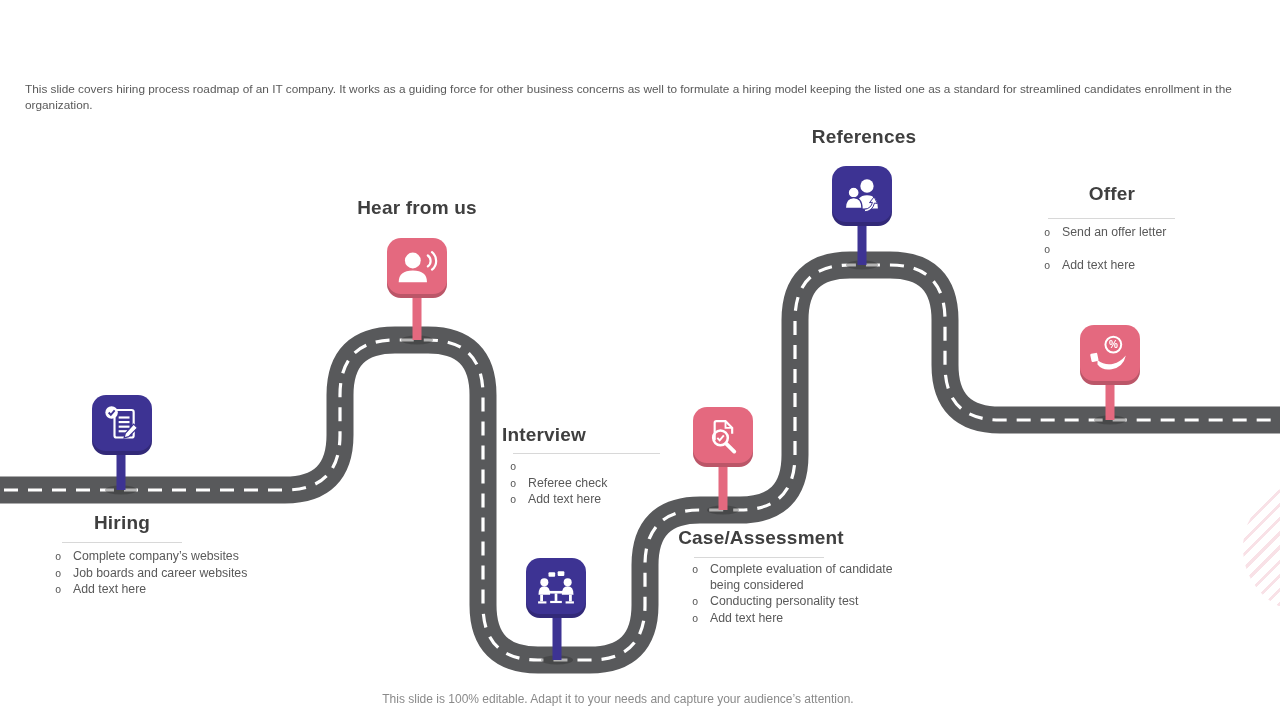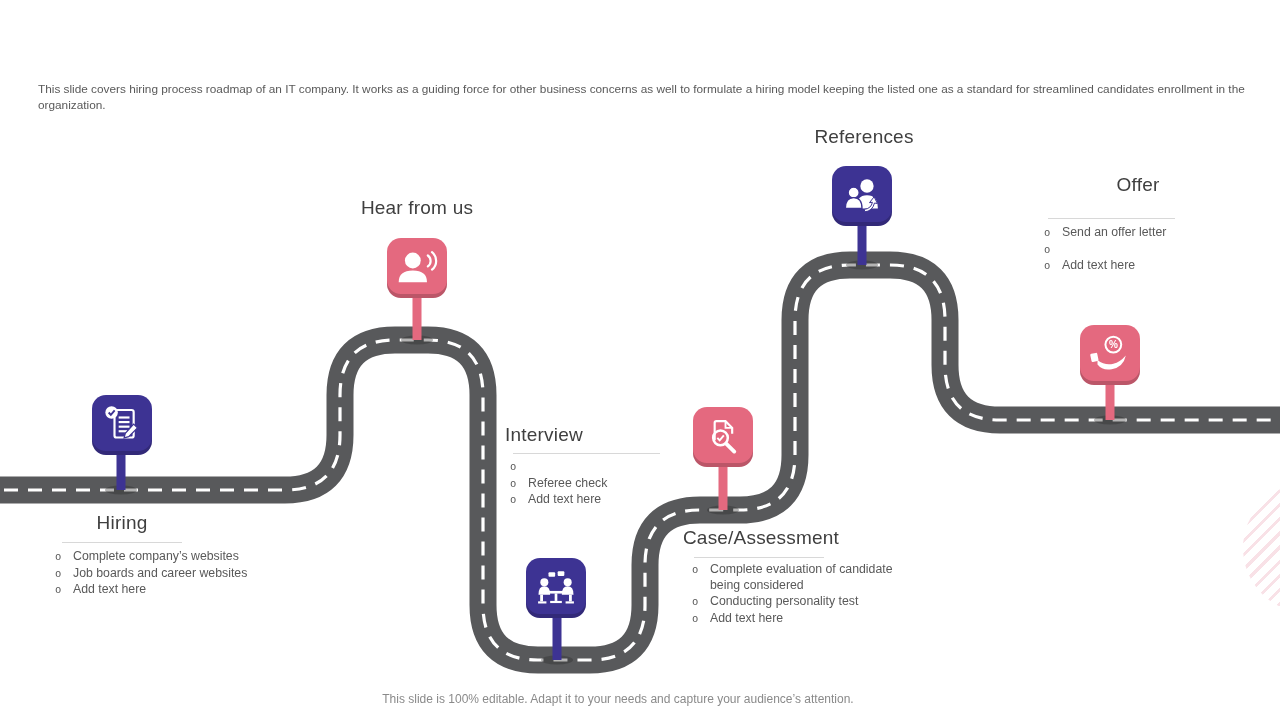--- a/index.html
+++ b/index.html
@@ -9,28 +9,28 @@
   }
   .abs{position:absolute;}
   
   .title{
     left:25px;top:26px;width:1100px;
     font-size:33px;font-weight:400;color:#3d3d3d;letter-spacing:0.6px;
     white-space:nowrap;
   }
   .subtitle{
     left:25px;top:81px;width:1233px;
-    font-size:11.8px;line-height:16px;color:#595959;margin-left:13px;
+    font-size:11.8px;line-height:16px;color:#595959;
   }
   .footer{
     left:0;top:692px;width:1236px;text-align:center;
     font-size:12px;color:#8a8a8a;
   }
   .ms-heading{
-    font-size:19px;font-weight:normal;color:#3f3f3f;letter-spacing:0.2px;
+    font-size:19px;font-weight:bold;color:#3f3f3f;letter-spacing:0.2px;
     transform:translateX(-50%);white-space:nowrap;
   }
   .rule{height:1px;background:#d8d8d8;}
   .blist{list-style:none;margin:0;padding:0;}
   .blist li{
     display:flex;align-items:flex-start;
     font-size:12.3px;line-height:15.5px;color:#595959;margin-bottom:1px;
   }
   .blist .mk{
     flex:0 0 18px;font-family:"DejaVu Sans Mono",monospace;
@@ -194,21 +194,21 @@
   <div class="abs icon-box" style="left:832px;top:166px;background:#3D3393;">
     <svg viewBox="0 0 60 60">
       <circle cx="36" cy="18" r="8" fill="#fff"></circle>
       <path d="M23 45 q0 -16 13 -16 q13 0 13 16 z" fill="#fff"></path>
       <circle cx="20" cy="26" r="6.6" fill="#fff" stroke="#3D3393" stroke-width="1.6"></circle>
       <path d="M10 45 q0 -13 10 -13 q10 0 10 13 z" fill="#fff" stroke="#3D3393" stroke-width="1.6"></path>
       <path d="M33 46 q8 -1 9.5 -8.5 l-3.5 0.5 l5.5 -7 l4 8 l-3.5 -0.6 q-2.5 10 -12 10.6 z" fill="#fff" stroke="#3D3393" stroke-width="1.2"></path>
     </svg>
   </div>
 
-  <div class="abs ms-heading" style="left:1112px;top:174px;margin-left:26px;">Offer</div>
+  <div class="abs ms-heading" style="left:1112px;top:183px;">Offer</div>
   <div class="abs rule" style="left:1048px;top:218px;width:127px;"></div>
   <ul class="abs blist" style="left:1044px;top:225px;width:128px;">
     <li>
         <span class="mk">o</span>
         <span>Send  an  offer  letter</span>
       </li>
     <li>
         <span class="mk">o</span>
       </li>
     <li>

